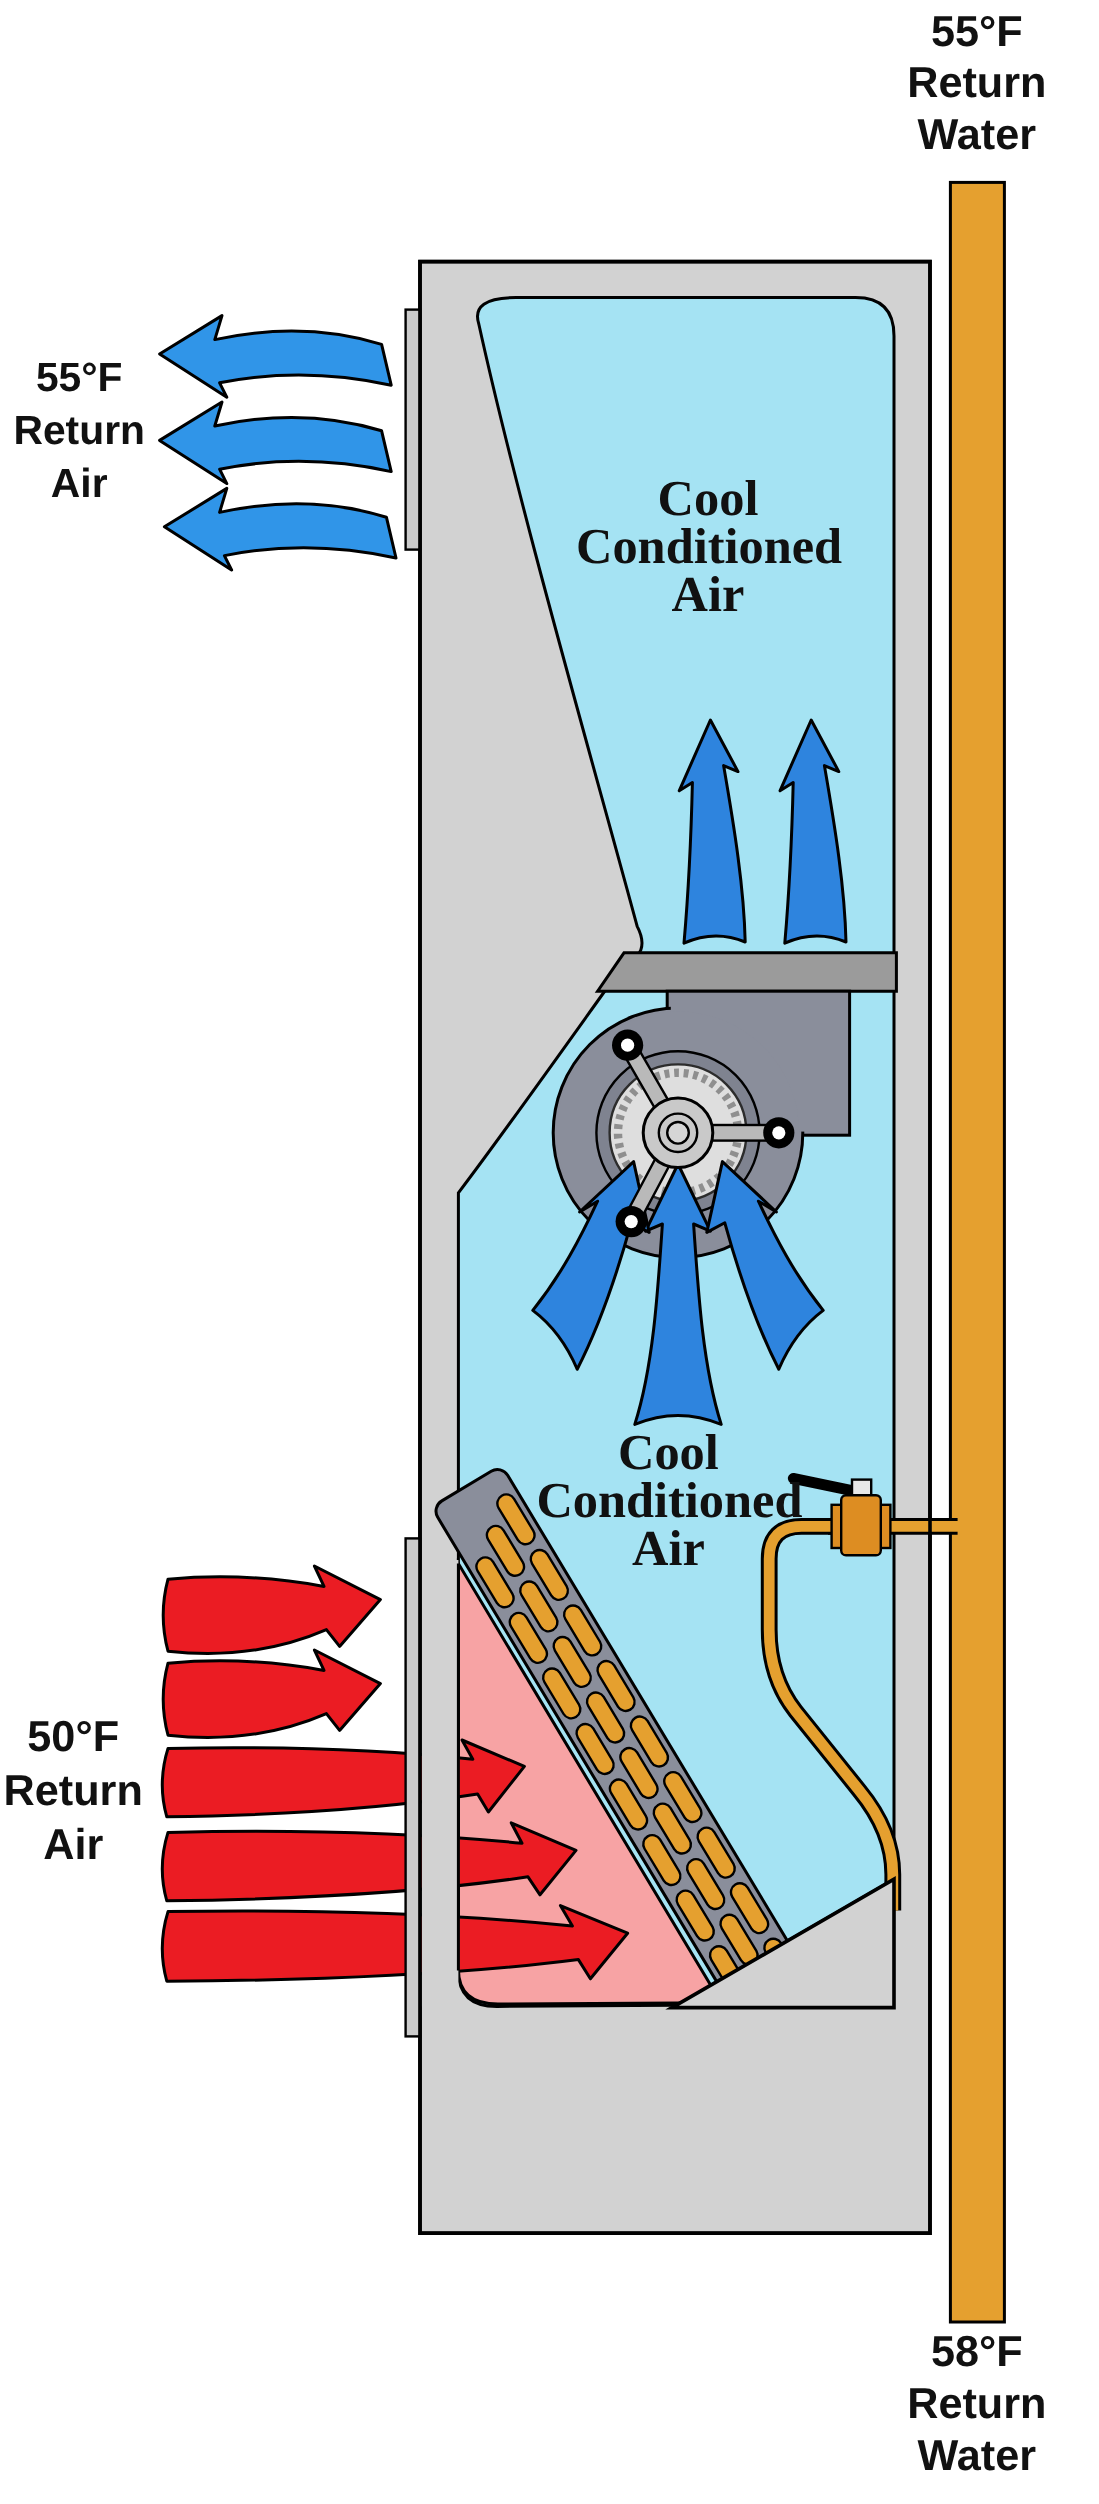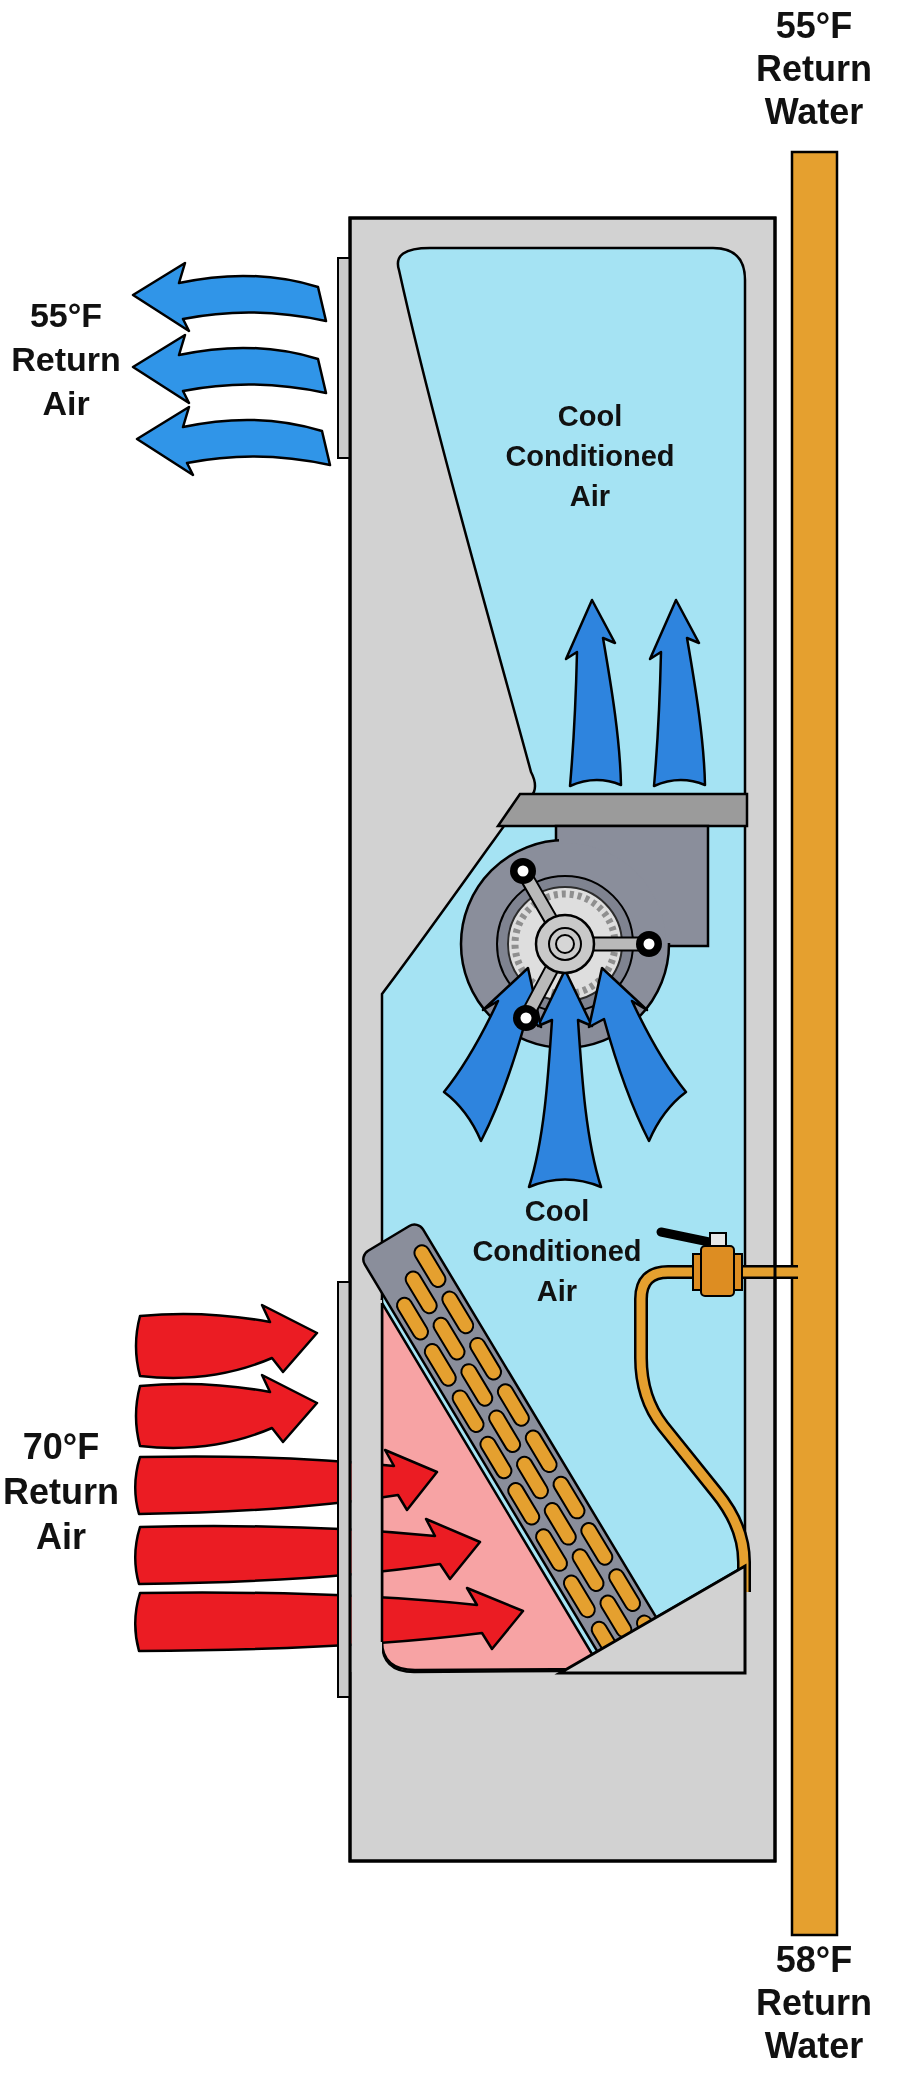--- a/index.html
+++ b/index.html
@@ -4,21 +4,21 @@
 <style>
   html,body{margin:0;padding:0;background:#fff;}
   .stage{position:relative;width:916px;height:2087px;background:var(--bg,#fff);
          font-family:"Liberation Sans",sans-serif;overflow:hidden;}
   svg{position:absolute;left:0;top:0;}
   .lbl{position:absolute;text-align:center;font-weight:bold;color:var(--text,#111);}
   .lbl span{display:block;}
   .lbl-water{width:164px;font-size:36px;line-height:43px;}
   .lbl-supply{left:0;top:293px;width:132px;font-size:34px;line-height:44px;}
   .lbl-return-air{left:0;top:1424px;width:122px;font-size:36px;line-height:45px;}
-  .lbl-cool{width:220px;font-size:29px;line-height:40px;}
+  .lbl-cool{width:220px;font-size:42px;line-height:40px;font-family:Liberation Serif, serif;}
   
   .cab{fill:var(--cabinet);stroke:var(--outline);stroke-width:3;}
   .cabfill{fill:var(--cabinet);}
   .panel{fill:var(--panel);stroke:var(--outline);stroke-width:2;}
   .cyan{fill:var(--cool_air);stroke:var(--outline);stroke-width:2.5;}
   .bar{fill:var(--divider);stroke:var(--outline);stroke-width:2.5;}
   .slate{fill:var(--fan_housing);}
   .slate-o{fill:var(--fan_housing);stroke:var(--outline);stroke-width:2.5;}
   .ring{fill:var(--gear_ring);stroke:var(--outline);stroke-width:2;}
   .gear{fill:var(--gear);stroke:#2c2c2c;stroke-width:2;}
@@ -213,21 +213,21 @@
   <span>Air</span>
 </div>
 
 <div class="lbl lbl-cool" style="left:447px;top:1191px;">
   <span>Cool</span>
   <span>Conditioned</span>
   <span>Air</span>
 </div>
 
 <div class="lbl lbl-return-air">
-  <span>70°F</span>
+  <span>50°F</span>
   <span>Return</span>
   <span>Air</span>
 </div>
 
 <div class="lbl lbl-water" style="left:732px;top:1938px;">
   <span>58°F</span>
   <span>Return</span>
   <span>Water</span>
 </div>
 

